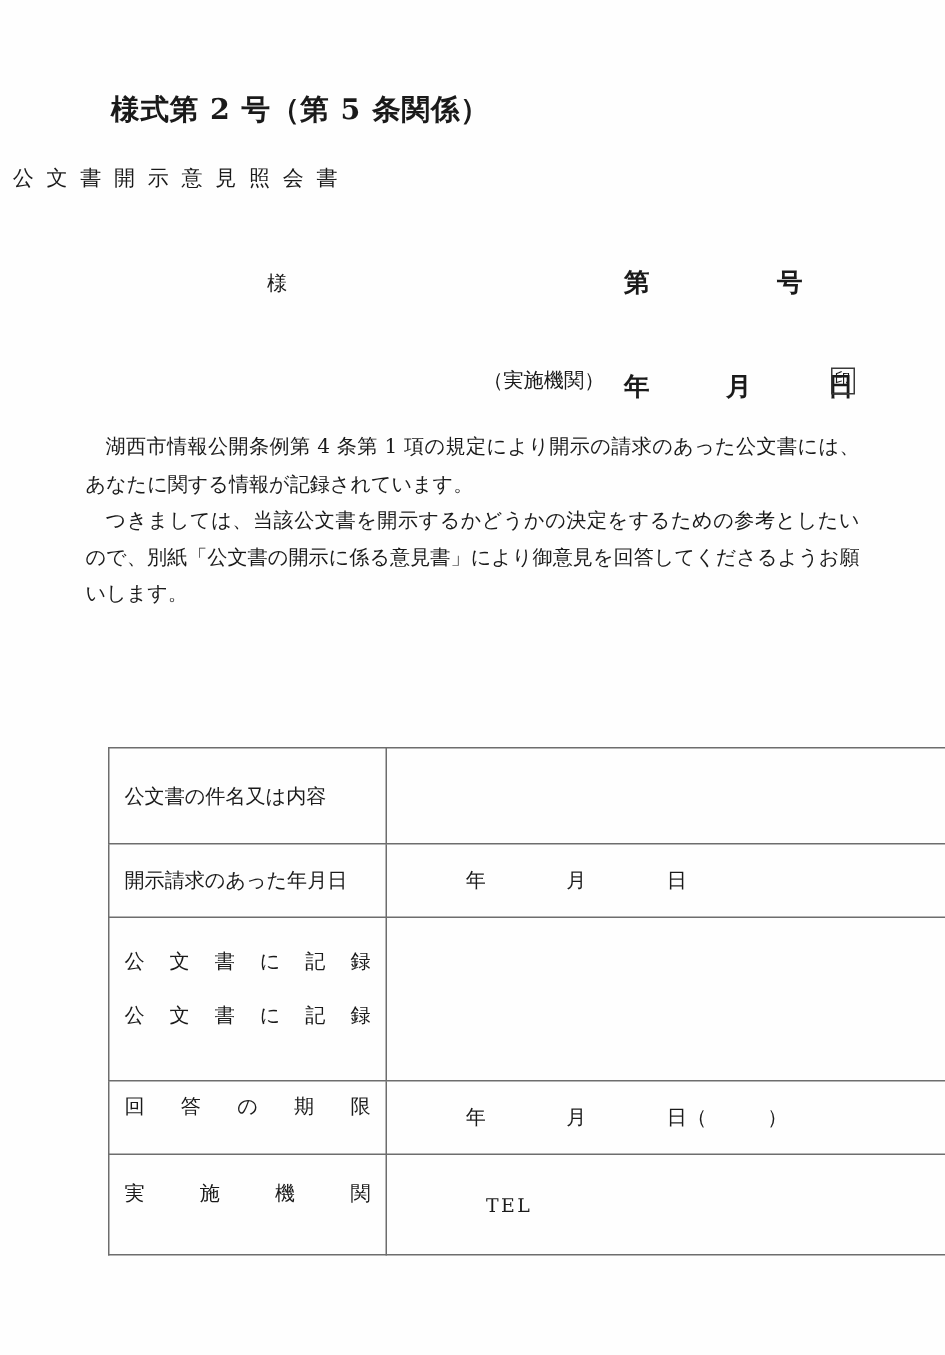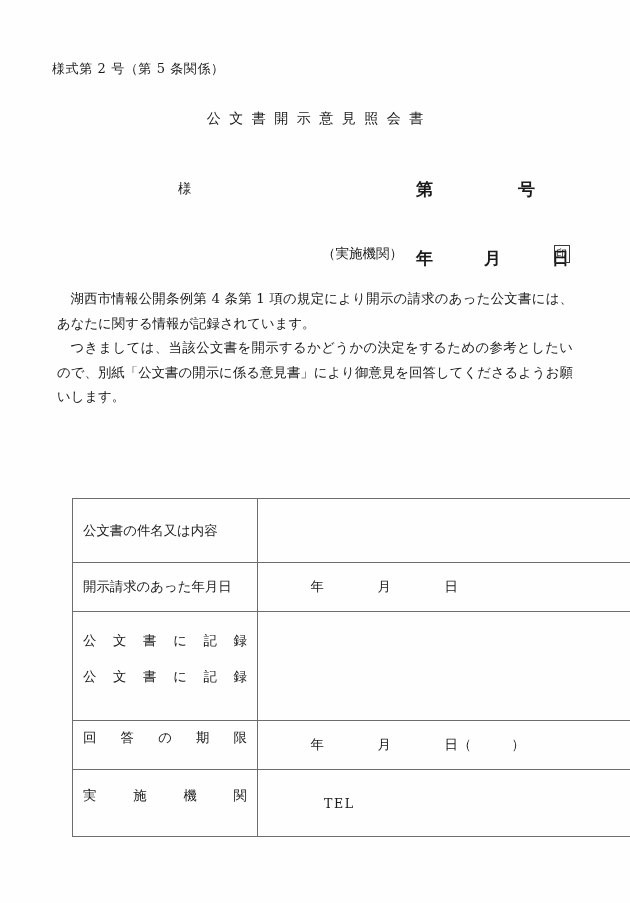--- a/index.html
+++ b/index.html
@@ -18,34 +18,35 @@
 
   .page {
     position: absolute;
     inset: 0;
     background: #fefefe;
   }
 
   
   .form-no {
     position: absolute;
-    left: 52px;
+    left: 74px;
     top: 60px;
-    font-size: 13px;
+    font-size: 19px;
     letter-spacing: 0.6px;
     white-space: nowrap;
+    font-weight: bold;
   }
 
   
   .doc-title {
     position: absolute;
     left: 0;
     right: 0;
     top: 110px;
-    text-align: center;
+    text-align: left;
     font-size: 14px;
     letter-spacing: 8.5px;
     text-indent: 8.5px;
     white-space: nowrap;
   }
 
   
   .meta-block {
     position: absolute;
     left: 416px;

